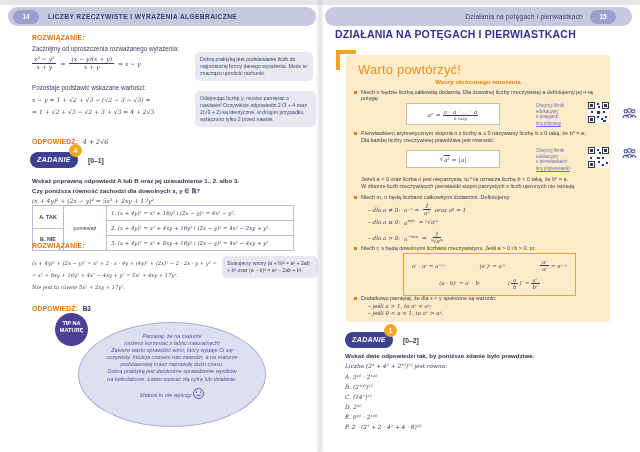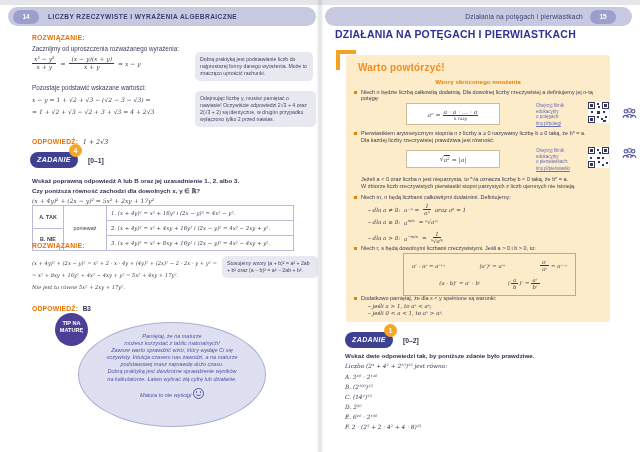--- a/index.html
+++ b/index.html
@@ -50,21 +50,21 @@
   .tiptxt{color:#5452a2;font-size:5.5px;line-height:7.1px;text-align:center;font-style:italic;z-index:4;}
   .smiley{display:inline-block;width:9px;height:9px;border:1px solid #5452a2;border-radius:50%;position:relative;vertical-align:-2px;}
   .smiley i{position:absolute;width:1.4px;height:1.4px;background:#5452a2;border-radius:50%;top:2.5px;}
   .smiley i.l{left:2px}.smiley i.r{right:2px}
   .smiley b{position:absolute;left:2px;bottom:1.5px;width:5px;height:2.5px;border:1px solid #5452a2;
             border-top:none;border-left:none;border-right:none;border-radius:0 0 5px 5px;}
   
   .title{font-size:10.5px;font-weight:bold;color:#2e3192;letter-spacing:.2px;}
   .obox{background:#fcecc9;border-radius:3px;}
   .ocorner-h{background:#f6a21e;}
-  .wph{color:#f68b1e;font-weight:bold;font-size:10px;letter-spacing:.2px;}
+  .wph{color:#f68b1e;font-weight:normal;font-size:13px;letter-spacing:.2px;}
   .wps{color:#e87e04;font-weight:bold;font-size:6.2px;text-align:center;}
   .btxt{font-size:5.5px;line-height:6.8px;color:#3a3a52;}
   .blt{width:3px;height:3px;background:#e87e04;}
   .fbox{background:#fff;border:.8px solid #cdbd97;display:flex;align-items:center;justify-content:center;}
   .ubrace{border-bottom:.8px solid #3a3a52;padding:0 1px;}
   .ulabel{font-size:4.3px;text-align:center;font-style:italic;color:#3a3a52;font-family:"DejaVu Serif",serif;}
   .ovl{border-top:.8px solid #3a3a52;}
   .qrlabel{font-size:4.5px;color:#6a6db8;line-height:5.6px;}
   .qrlink{text-decoration:underline;display:block;margin-top:1.5px;}
   .lawbox{border:1px solid #e8a33d;display:flex;flex-direction:column;justify-content:space-around;padding:3px 8px;}
@@ -95,21 +95,21 @@
         <span class="fnum">(x − y)(x + y)</span>
         <span class="fden">x + y</span>
       </span>
       <span>= x − y</span>
     </div>
     <div class="abs body65" style="left:32px;top:84px;">Pozostaje podstawić wskazane wartości:</div>
     <div class="abs math mline nowrap" style="left:32px;top:96px;">x − y = 1 + √2 + √3 − (√2 − 3 − √3) =</div>
     <div class="abs math mline nowrap" style="left:32px;top:108px;">= 1 + √2 + √3 − √2 + 3 + √3 = 4 + 2√3</div>
     <div class="abs" style="left:32px;top:130px;">
       <span class="orangehead">ODPOWIEDŹ:</span>
-      <span class="math mline" style="font-size:6.4px;">1 + 2√3</span>
+      <span class="math mline" style="font-size:6.4px;">4 + 2√6</span>
     </div>
 
     <div class="abs note" style="left:195px;top:52px;width:108px;">Dobrą praktyką jest podstawianie liczb do najprostszej formy danego wyrażenia. Może to znacząco uprościć rachunki.</div>
     <div class="abs note" style="left:195px;top:91px;width:111px;">Odejmując liczbę y, musisz pamiętać o nawiasie! Oczywiście odpowiedzi 2√3 + 4 oraz 2(√3 + 2) są identyczne, w drugim przypadku wyłączono tylko 2 przed nawias.</div>
 
     <div class="abs zpill" style="left:30px;top:152px;width:48px;height:16px;line-height:16px;">ZADANIE</div>
     <div class="abs zcirc" style="left:69px;top:144px;width:13px;height:13px;line-height:13px;font-size:7px;">4</div>
     <div class="abs zpts" style="left:88px;top:157px;">[0–1]</div>
     <div class="abs bold" style="left:32px;top:177px;font-size:6.2px;">Wskaż poprawną odpowiedź A lub B oraz jej uzasadnienie 1., 2. albo 3.</div>
     <div class="abs bold" style="left:32px;top:187px;font-size:6.2px;">Czy poniższa równość zachodzi dla dowolnych x, y ∈ ℝ?</div>

